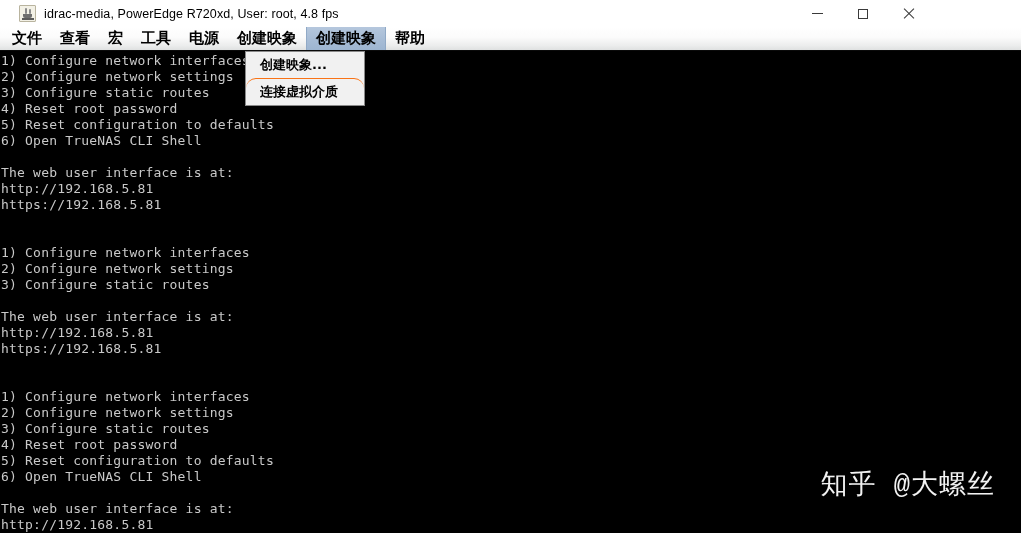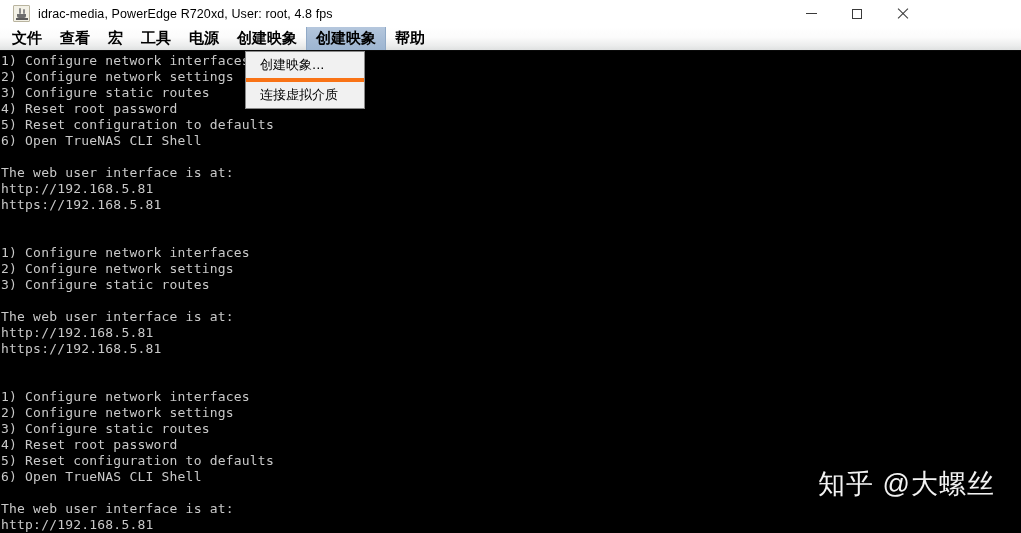--- a/index.html
+++ b/index.html
@@ -19,21 +19,21 @@
     position: relative;
     width: 1021px;
     height: 533px;
     background: #ffffff;
     overflow: hidden;
   }
 
   
   #titlebar {
     position: absolute;
-    left: 6px;
+    left: 12px;
     top: 0;
     width: 918px;
     height: 27px;
     background: #ffffff;
     display: flex;
     align-items: center;
   }
   #app-icon {
     width: 17px;
     height: 17px;
@@ -174,25 +174,26 @@
   .dd-item {
     height: 26px;
     display: flex;
     align-items: center;
     padding-left: 14px;
     font-size: 13px;
     color: #000000;
     white-space: nowrap;
     cursor: default;
     font-family: "DejaVu Sans", sans-serif;
-    font-weight: 400;
+    font-weight: 700;
     background: #f1f1f1;
   }
   .dd-item + .dd-item {
-    border-top: 4px solid #f97316;
+    border-top: 1px solid #f97316;
+    border-radius: 10px;
   }
 
   
   #terminal {
     position: absolute;
     left: 0;
     top: 51px;
     width: 1021px;
     height: 482px;
     background: #000000;
@@ -214,21 +215,21 @@
     color: transparent;
   }
 
   
   #watermark {
     position: absolute;
     right: 26px;
     bottom: 31px;
     font-size: 27px;
     color: #f2f2f2;
-    font-family: Liberation Sans, sans-serif;
+    font-family: Liberation Mono, monospace;
     white-space: nowrap;
     letter-spacing: 1px;
     z-index: 30;
   }
 </style>
 </head>
 <body>
 
 <div id="app-window">
 

